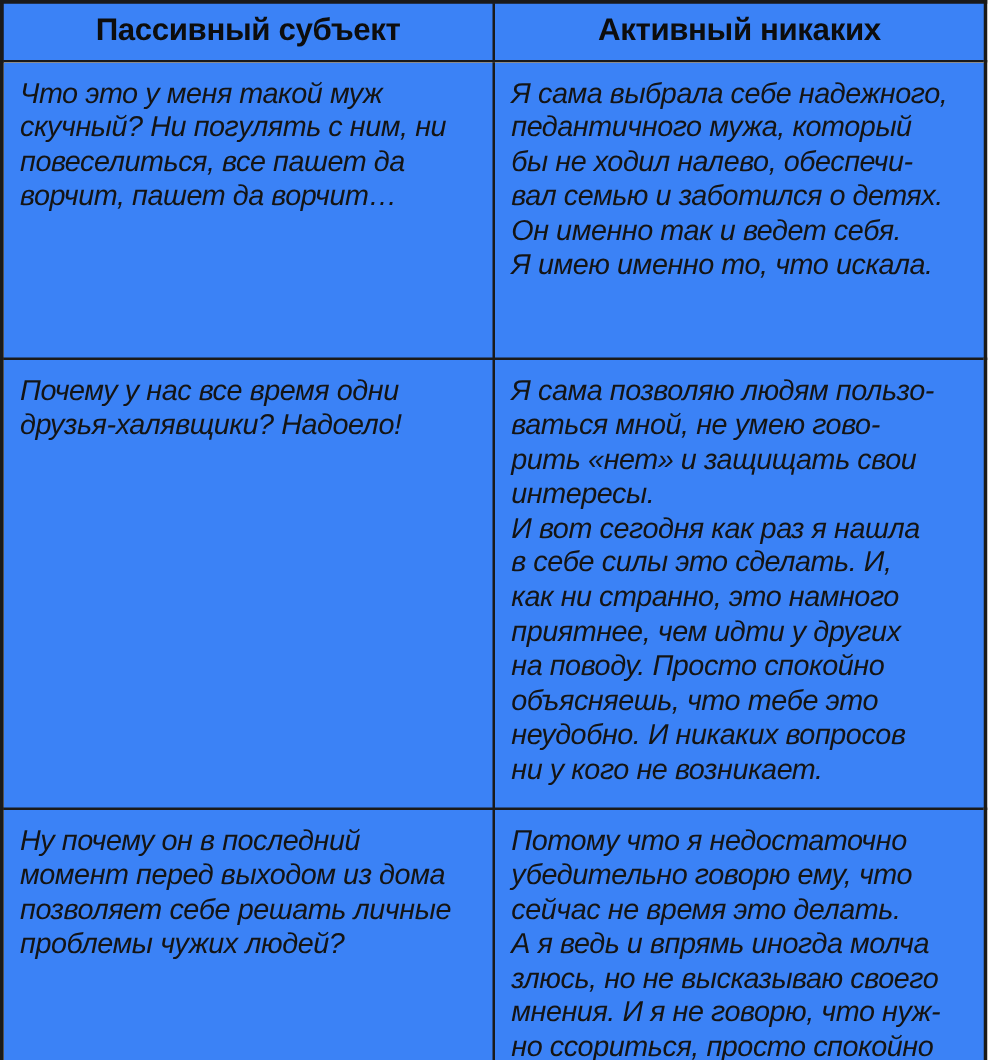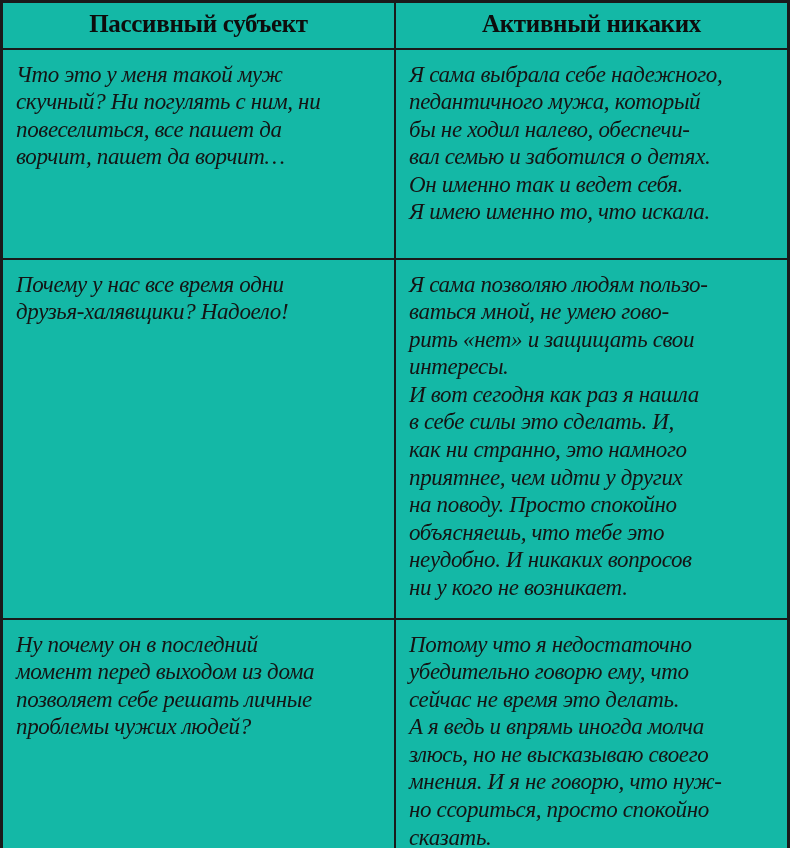--- a/index.html
+++ b/index.html
@@ -16,22 +16,21 @@
   }
   table.comparison {
     width: 790px;
     height: 846px;
     border-collapse: collapse;
     table-layout: fixed;
   }
   table.comparison td, table.comparison th {
     border: 2px solid #1a1a1a;
     width: 50%;
-    background: #14b8a6;
-    font-family: Liberation Serif, serif;
+    background: #3b82f6;
   }
   table.comparison { border: 3px solid #1a1a1a; }
   th.hdr {
     font-weight: bold;
     font-style: normal;
     font-size: 25px;
     letter-spacing: -0.3px;
     text-align: center;
     vertical-align: middle;
     color: #0d0d0d;
@@ -42,21 +41,21 @@
     vertical-align: top;
     font-style: italic;
     font-size: 23px;
     line-height: 27.6px;
     letter-spacing: -0.35px;
     color: #141414;
     padding: 11px 4px 6px 13px;
     white-space: pre;
     overflow: hidden;
   }
-  tr.r1 { height: 210px; }
+  tr.r1 { height: 238px; }
   tr.r2 { height: 360px; }
   tr.r3 { height: 206px; }
 </style>
 </head>
 <body>
 
 <div class="page">
   <table class="comparison">
     <thead>
       <tr>

